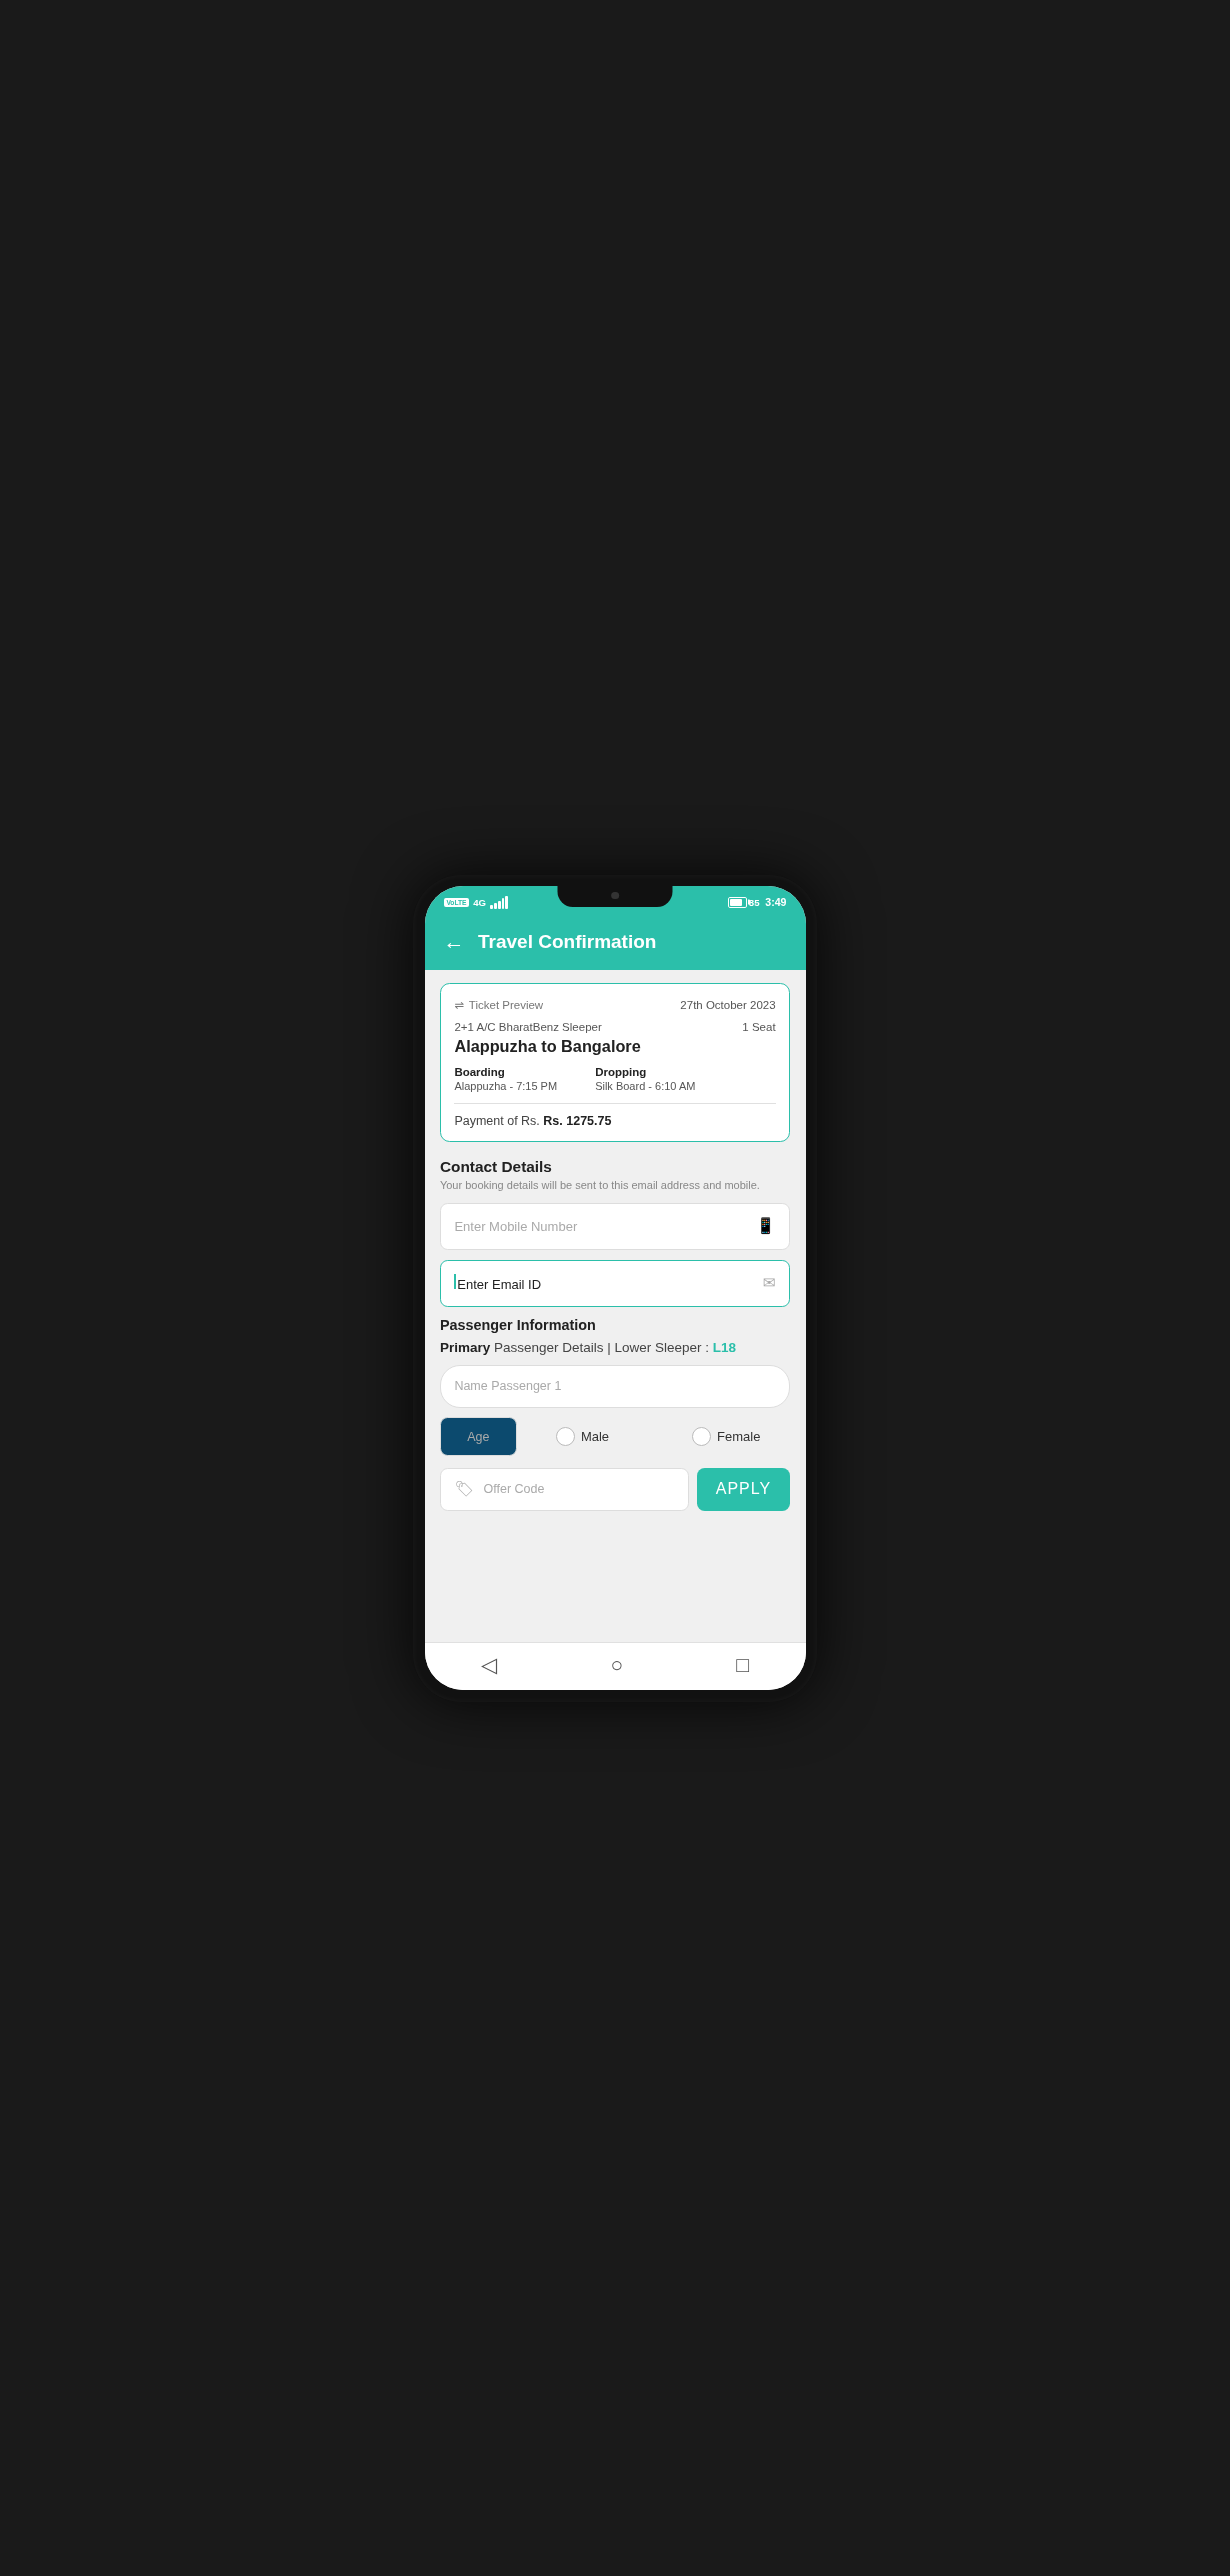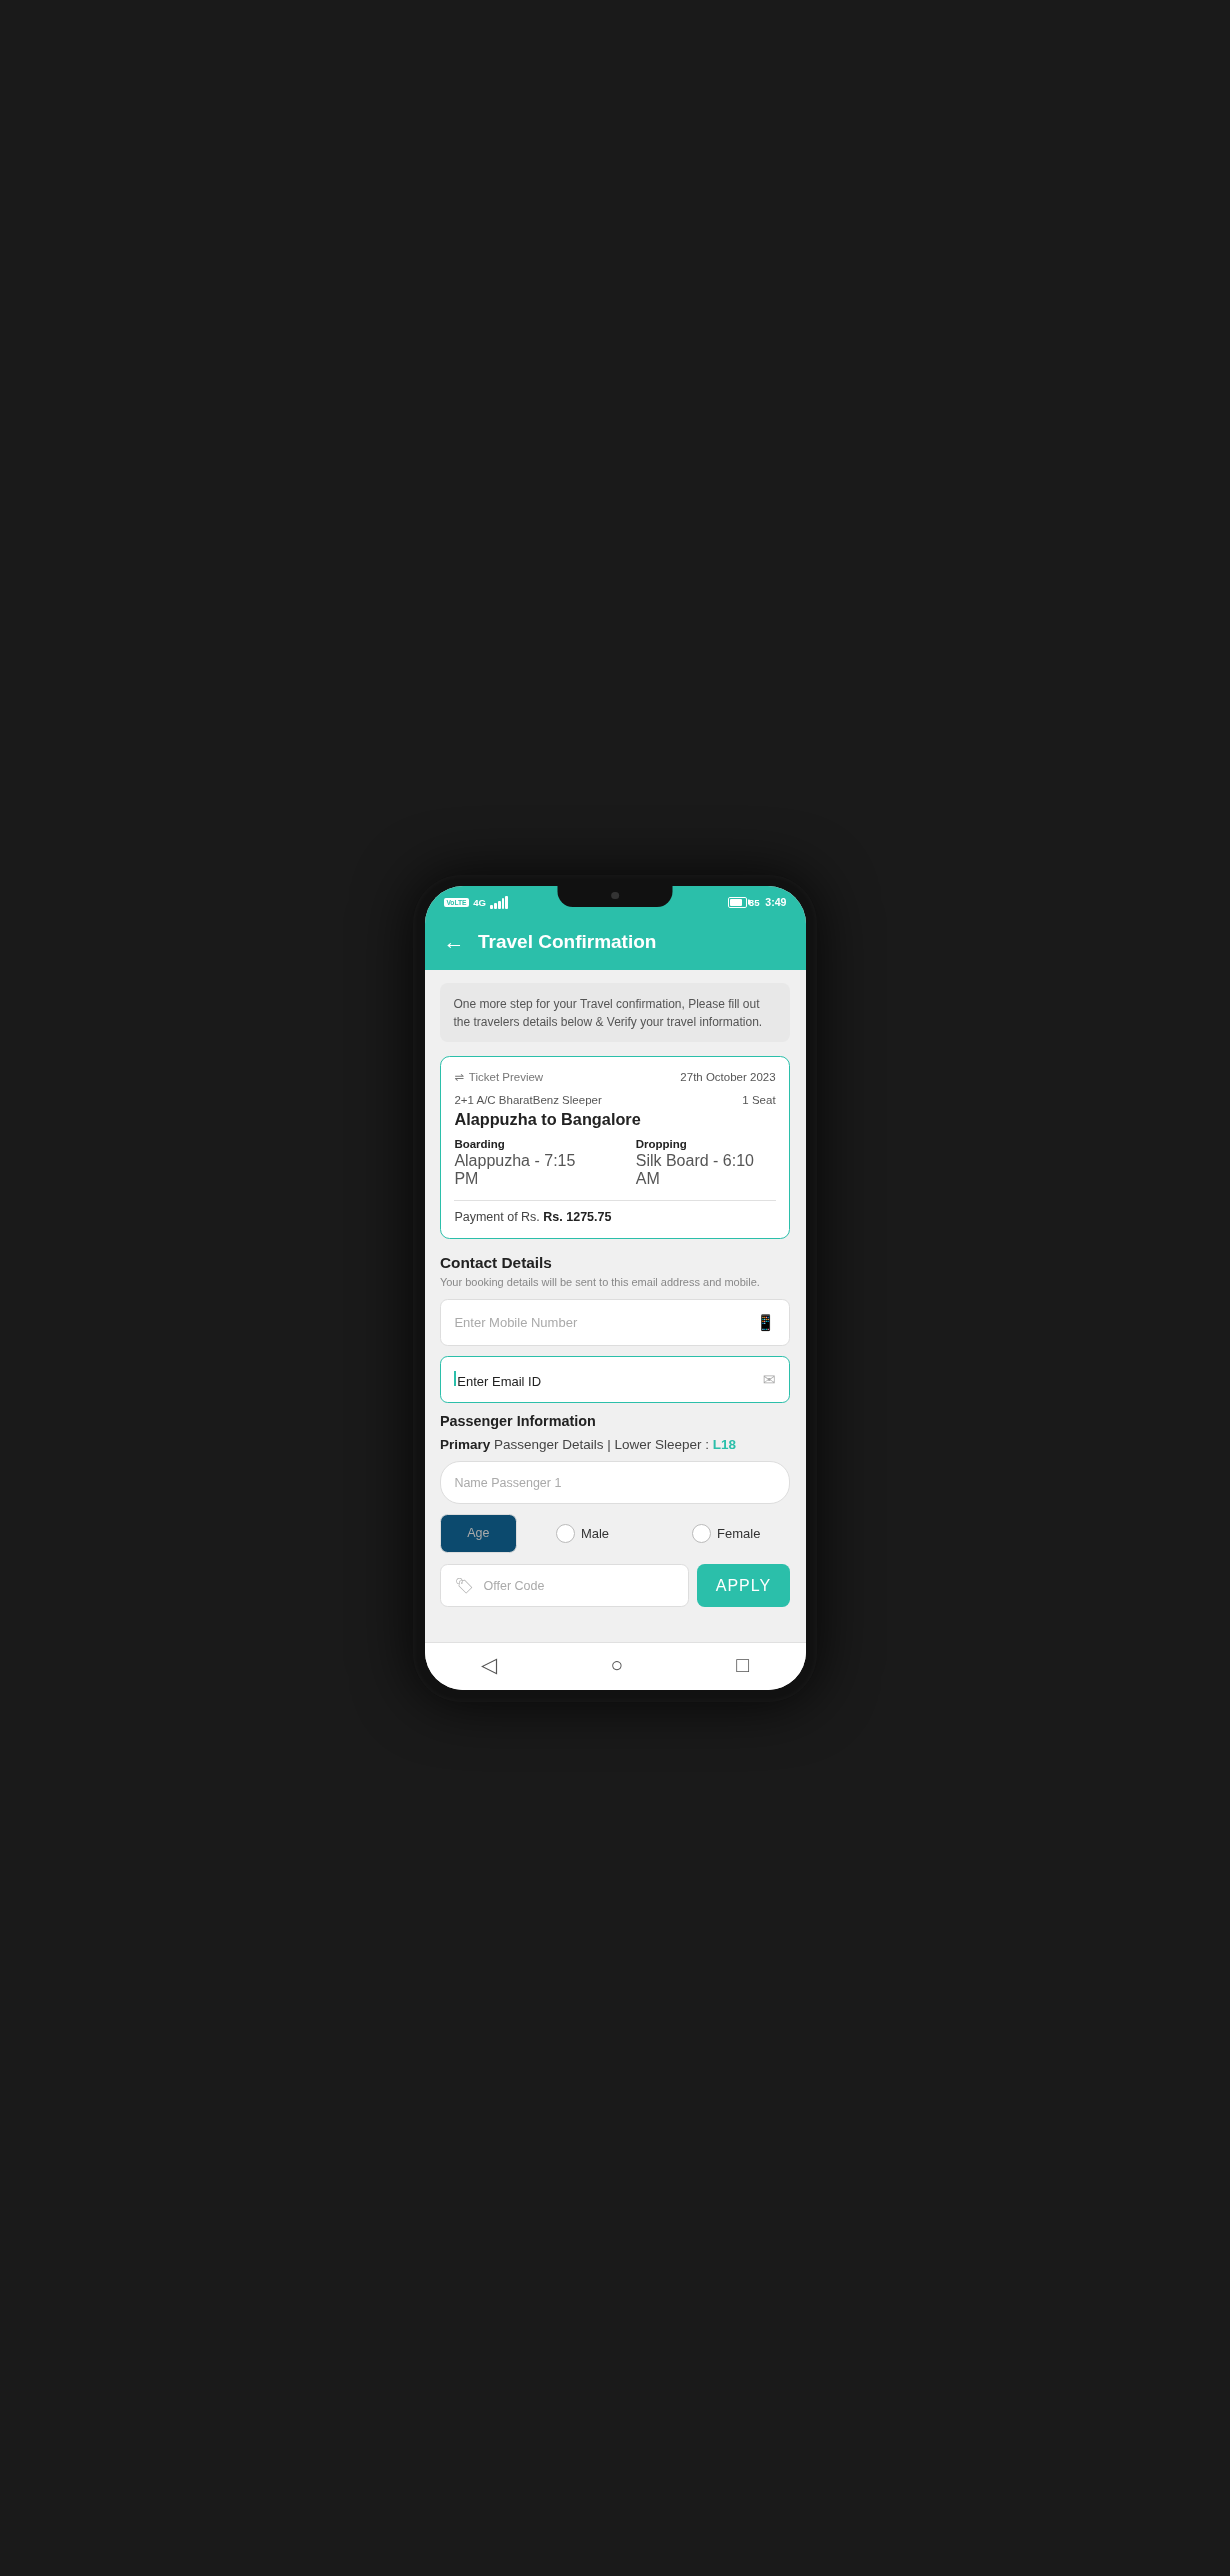--- a/index.html
+++ b/index.html
@@ -180,21 +180,21 @@
       gap: 38px;
       margin-bottom: 11.5px;
     }
     .point-label {
       font-size: 11.5px;
       font-weight: 700;
       color: #222;
       margin-bottom: 1.9px;
     }
     .point-value {
-      font-size: 16px;
+      font-size: 11px;
       color: #555;
     }
     .ticket-divider {
       border: none;
       border-top: 1px solid #e0e0e0;
       margin-bottom: 9.6px;
     }
     .payment-row {
       font-size: 12.5px;
       color: #444;
@@ -429,23 +429,20 @@
       </div>
     </div>
 
     <div class="header">
       <span class="back-btn">←</span>
       <span class="header-title">Travel Confirmation</span>
     </div>
 
     <div class="content">
 
-      <div class="info-banner">
-        <span>One more step for your Travel confirmation, Please fill out the travelers details below &amp; Verify your travel information.</span>
-      </div>
 
       <div class="ticket-card">
         <div class="ticket-header">
           <div class="ticket-preview-label">
             <span>⇌</span>
             <span>Ticket Preview</span>
           </div>
           <span class="ticket-date">27th October 2023</span>
         </div>
         <div class="ticket-bus-type">

